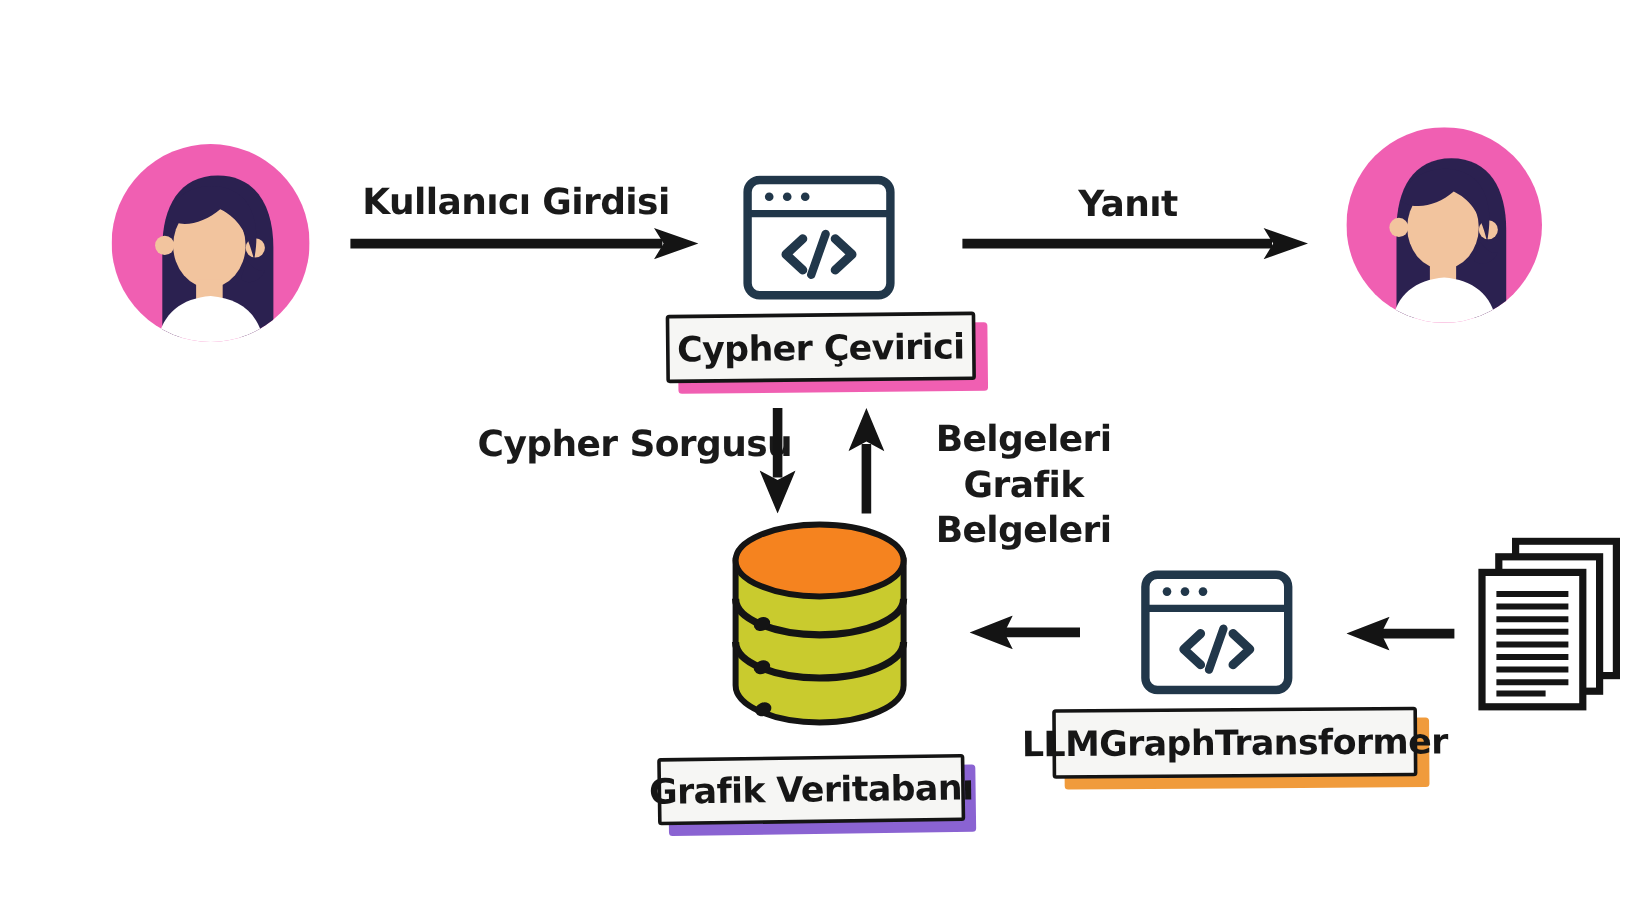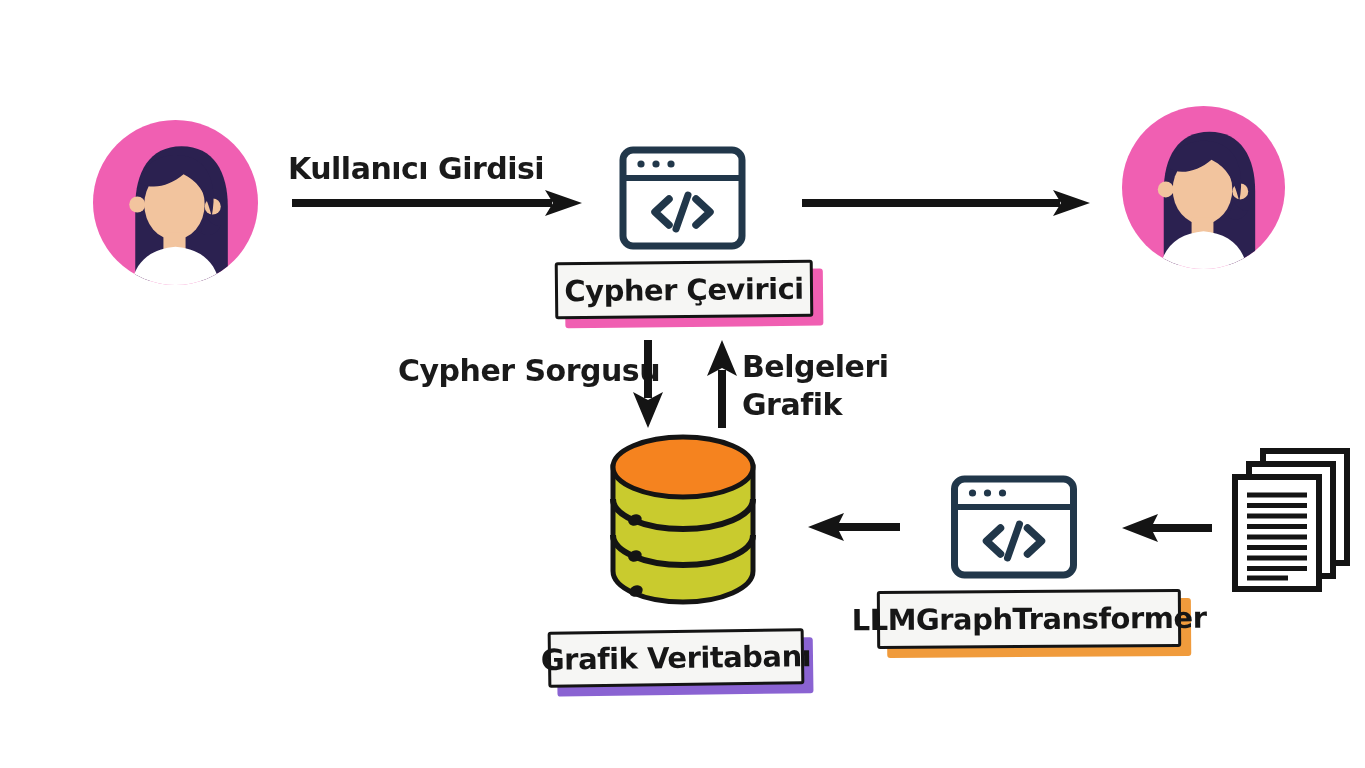--- a/index.html
+++ b/index.html
@@ -10,20 +10,21 @@
     overflow:hidden;
     font-family:"DejaVu Sans","Liberation Sans",sans-serif;
     color:#1c1c1c;
   }
   .abs{position:absolute;}
   .flow-text{
     position:absolute;
     font-size:30px;
     font-weight:600;
     letter-spacing:-0.5px;
+    text-align:center;
     color:#1a1a1a;
     line-height:38px;
     white-space:nowrap;
   }
   .flow-text.two-line{white-space:normal;}
   .tag{
     position:absolute;
     display:flex;align-items:center;justify-content:center;
     background:#f6f6f4;
     border:3px solid #141414;
@@ -80,20 +81,21 @@
       <circle cx="52" cy="18" r="3.6" fill="#21374a"></circle>
       <path d="M50 53 L36 66 L50 79" fill="none" stroke="#21374a" stroke-width="7.5" stroke-linecap="round" stroke-linejoin="round"></path>
       <path d="M77 53 L91 66 L77 79" fill="none" stroke="#21374a" stroke-width="7.5" stroke-linecap="round" stroke-linejoin="round"></path>
       <line x1="69" y1="49" x2="57" y2="83" stroke="#21374a" stroke-width="7" stroke-linecap="round"></line>
     </svg>
   </div>
   <div class="tag pink" style="left:555px;top:261px;width:252px;height:51px">
     <span>Cypher Çevirici</span>
   </div>
 
+  <div class="flow-text" style="left:798px;top:152px;width:284px">Yanıt</div>
   <svg class="abs" style="left:800px;top:190px" width="290" height="26" viewBox="0 0 290 26">
     <line x1="2" y1="13" x2="260" y2="13" stroke="#141414" stroke-width="8"></line>
     <polygon points="253,0 290,13 253,26 261,13" fill="#141414"></polygon>
   </svg>
 
   <div class="abs" style="left:1122px;top:106px;width:163px;height:163px">
     <svg width="163" height="163" viewBox="0 0 164 164">
       <defs>
           <clipPath id="avclip2">
             <circle cx="82" cy="82" r="82"></circle>
@@ -118,20 +120,21 @@
     <line x1="15" y1="2" x2="15" y2="60" stroke="#141414" stroke-width="8"></line>
     <polygon points="0,54 15,90 30,54 15,62" fill="#141414"></polygon>
   </svg>
 
   <svg class="abs" style="left:707px;top:340px" width="30" height="90" viewBox="0 0 30 90">
     <line x1="15" y1="88" x2="15" y2="30" stroke="#141414" stroke-width="8"></line>
     <polygon points="0,36 15,0 30,36 15,28" fill="#141414"></polygon>
   </svg>
   <div class="flow-text two-line" style="left:742px;top:348px;width:222px">
     <span>Belgeleri Grafik</span><br>
+    <span>Belgeleri</span>
   </div>
 
   <div class="abs" style="left:606px;top:430px;width:154px;height:178px">
     <svg width="154" height="178" viewBox="0 0 154 178">
       <path d="M7 37 L7 141 A70 31 0 0 0 147 141 L147 37 Z" fill="#c9cb2e" stroke="#141414" stroke-width="5"></path>
       <path d="M7 69 A70 30 0 0 0 147 69" fill="none" stroke="#141414" stroke-width="6"></path>
       <path d="M7 105 A70 30 0 0 0 147 105" fill="none" stroke="#141414" stroke-width="6"></path>
       <ellipse cx="77" cy="37" rx="70" ry="30" fill="#f5831f" stroke="#141414" stroke-width="5"></ellipse>
       <ellipse cx="29" cy="90" rx="7" ry="5.5" fill="#141414" transform="rotate(-24 29 90)"></ellipse>
       <ellipse cx="29" cy="126" rx="7" ry="5.5" fill="#141414" transform="rotate(-24 29 126)"></ellipse>

